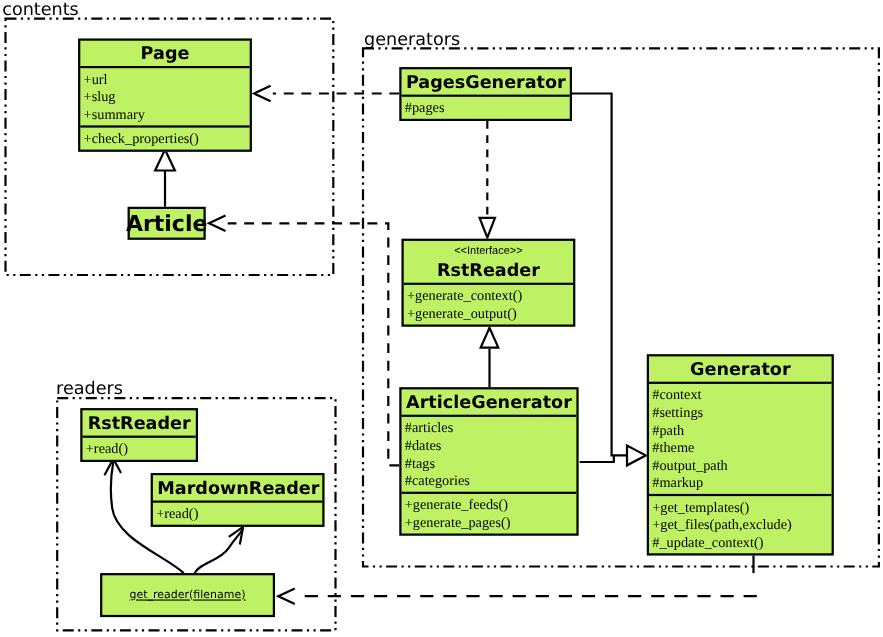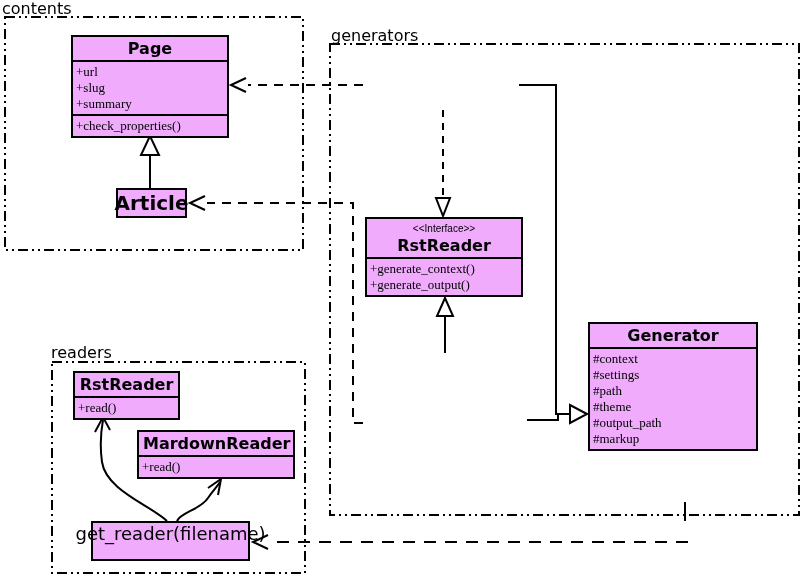--- a/index.html
+++ b/index.html
@@ -1,30 +1,30 @@
 <!DOCTYPE html>
 <html><head>
 <meta charset="utf-8">
 <style>
   html,body{margin:0;padding:0;background:#fff;}
   .stage{position:relative;width:803px;height:579px;background:#fff;
          font-family:"DejaVu Sans",sans-serif;color:#000;overflow:hidden;}
   svg.wires{position:absolute;left:0;top:0;}
   .pkg-label{position:absolute;font-size:16px;line-height:17px;color:#000;}
-  .cls{position:absolute;background:#f0abfc;border:2px solid #000;box-sizing:border-box;}
+  .cls{position:absolute;background:#bef264;border:2px solid #000;box-sizing:border-box;}
   .cls-hd{font-weight:bold;font-size:16px;line-height:19px;text-align:center;
           padding:2px 4px;border-bottom:2px solid #000;}
   .stereo{display:block;font-family:Liberation Sans, sans-serif;font-weight:normal;
           font-size:10px;line-height:15px;}
   .sec{font-family:Liberation Serif, serif;font-size:13px;line-height:16px;
        padding:2px 3px;white-space:pre;}
   .sec.bt{border-top:2px solid #000;}
   .simple{display:flex;align-items:center;justify-content:center;
           font-weight:bold;font-size:20px;}
-  .plain{display:flex;justify-content:center;font-size:18px;}
+  .plain{display:flex;align-items:center;justify-content:center;font-size:10px;text-decoration:underline;}
 </style>
 </head>
 <body>
 
 <div class="stage">
 
   <svg class="wires" width="803" height="579" viewBox="0 0 803 579">
 
     <rect x="5" y="17" width="298" height="233" fill="none" stroke="#000" stroke-width="2" stroke-dasharray="10 4 2 4 2 4"></rect>
     <rect x="330" y="44" width="469" height="471" fill="none" stroke="#000" stroke-width="2" stroke-dasharray="10 4 2 4 2 4"></rect>
@@ -67,33 +67,43 @@
   <div class="cls" style="left:71px;top:35px;width:158px;">
     <div class="cls-hd">Page</div>
     <div class="sec"><div>+url</div><div>+slug</div><div>+summary</div></div>
     <div class="sec bt"><div>+check_properties()</div></div>
   </div>
 
   <div class="cls simple" style="left:116px;top:188px;width:71px;height:30px;">
     <span>Article</span>
   </div>
 
+  <div class="cls" style="left:363px;top:61px;width:157px;">
+    <div class="cls-hd">PagesGenerator</div>
+    <div class="sec"><div>#pages</div></div>
+  </div>
 
   <div class="cls" style="left:365px;top:217px;width:158px;">
     <div class="cls-hd">
       <span class="stereo">&lt;&lt;Interface&gt;&gt;</span>
       <span>RstReader</span>
     </div>
     <div class="sec"><div>+generate_context()</div><div>+generate_output()</div></div>
   </div>
 
+  <div class="cls" style="left:363px;top:352px;width:163px;">
+    <div class="cls-hd">ArticleGenerator</div>
+    <div class="sec"><div>#articles</div><div>#dates</div><div>#tags</div><div>#categories</div></div>
+    <div class="sec bt"><div>+generate_feeds()</div><div>+generate_pages()</div></div>
+  </div>
 
   <div class="cls" style="left:588px;top:322px;width:170px;">
     <div class="cls-hd">Generator</div>
     <div class="sec"><div>#context</div><div>#settings</div><div>#path</div><div>#theme</div><div>#output_path</div><div>#markup</div></div>
+    <div class="sec bt"><div>+get_templates()</div><div>+get_files(path,exclude)</div><div>#_update_context()</div></div>
   </div>
 
   <div class="cls" style="left:73px;top:371px;width:107px;">
     <div class="cls-hd">RstReader</div>
     <div class="sec"><div>+read()</div></div>
   </div>
 
   <div class="cls" style="left:137px;top:430px;width:158px;">
     <div class="cls-hd">MardownReader</div>
     <div class="sec"><div>+read()</div></div>

